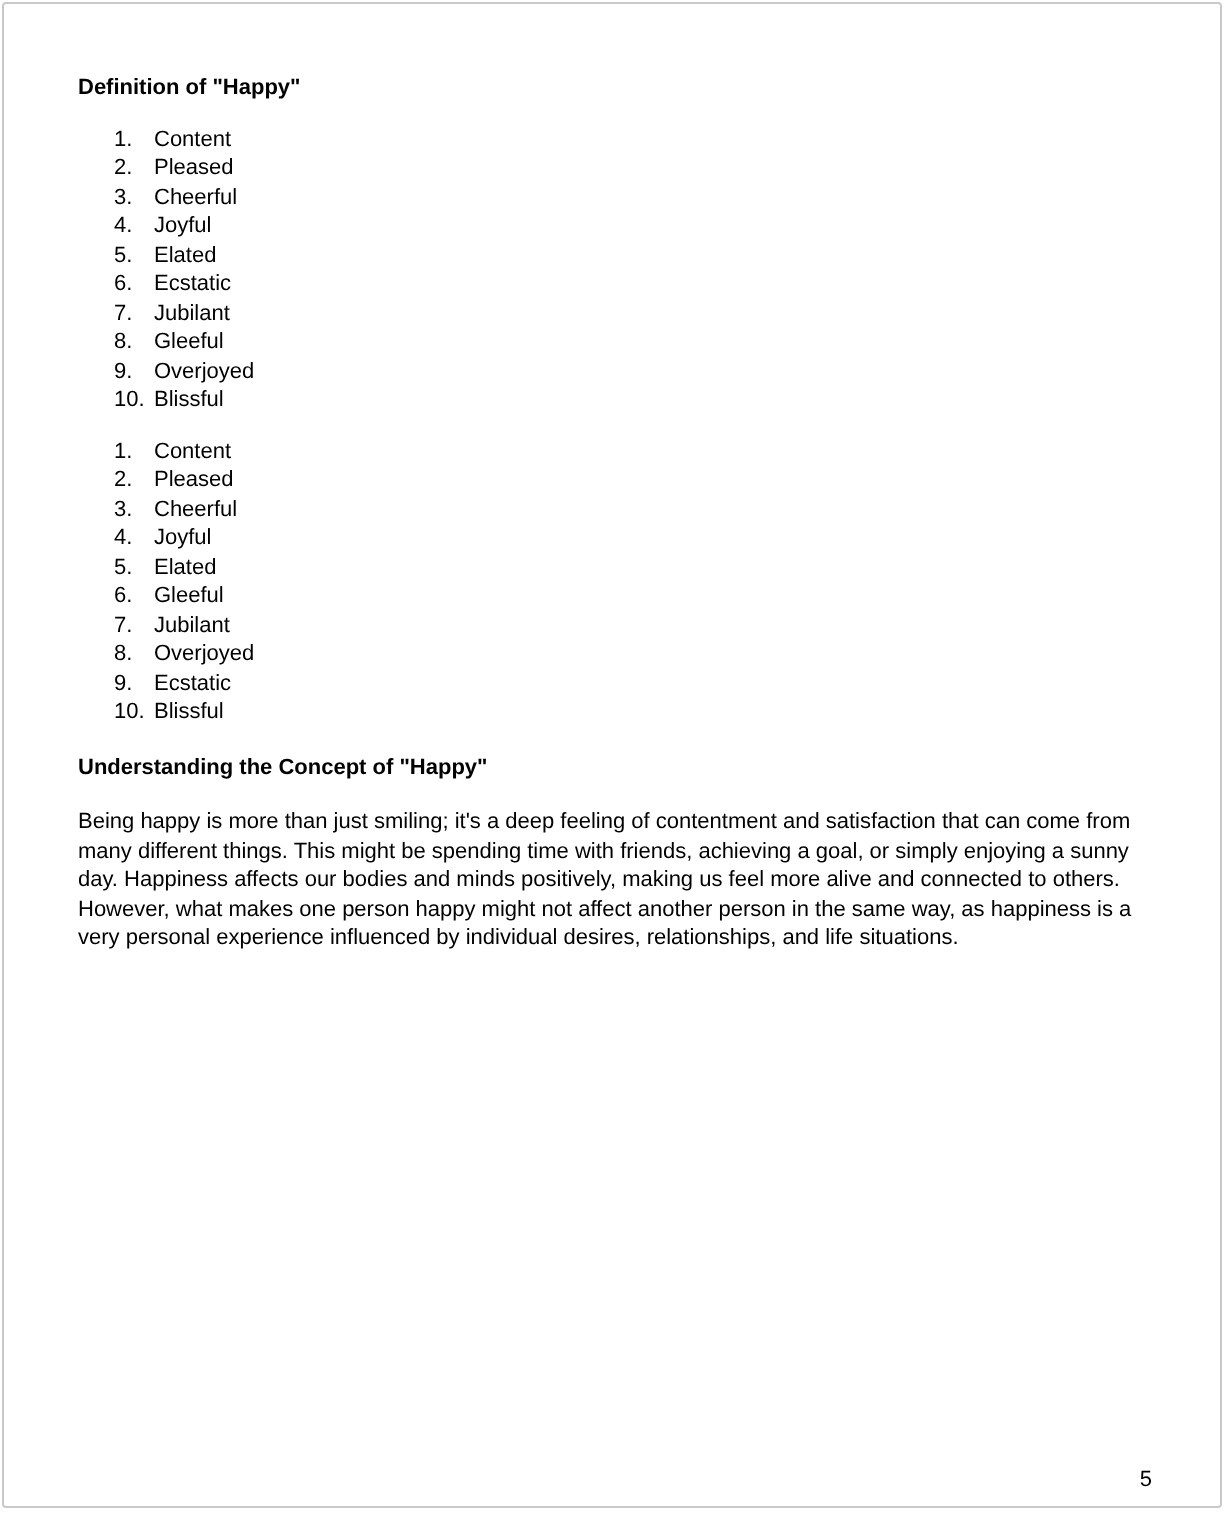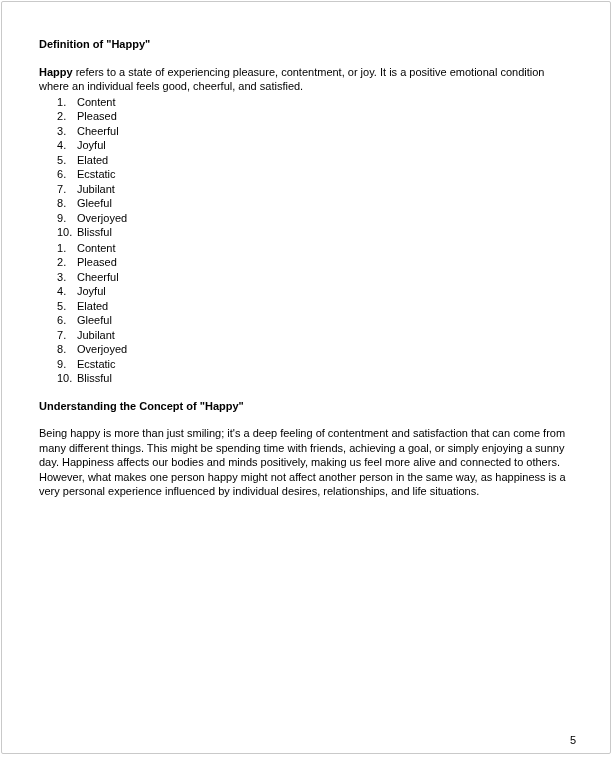--- a/index.html
+++ b/index.html
@@ -33,21 +33,21 @@
     line-height: 14.5px;
     font-weight: bold;
     margin: 13px 0 0 0;
   }
   p {
     margin: 13px 0 0 0;
   }
   ol {
     list-style: none;
     counter-reset: li;
-    margin: 1px 0 0 0;
+    margin: 11px 0 0 0;
     padding: 0 0 0 18px;
   }
   ol li {
     counter-increment: li;
     line-height: 14.5px;
   }
   ol li::before {
     content: counter(li) ". ";
     display: inline-block;
     width: 20px;
@@ -62,21 +62,20 @@
   }
 </style>
 </head>
 <body>
 
 <div class="page">
   <div class="content">
 
     <h2>Definition of "Happy"</h2>
 
-    <p><strong>Happy</strong><span> refers to a state of experiencing pleasure, contentment, or joy. It is a positive emotional condition where an individual feels good, cheerful, and satisfied.</span></p>
 
 
     <ol>
       <li>Content</li>
       <li>Pleased</li>
       <li>Cheerful</li>
       <li>Joyful</li>
       <li>Elated</li>
       <li>Ecstatic</li>
       <li>Jubilant</li>

